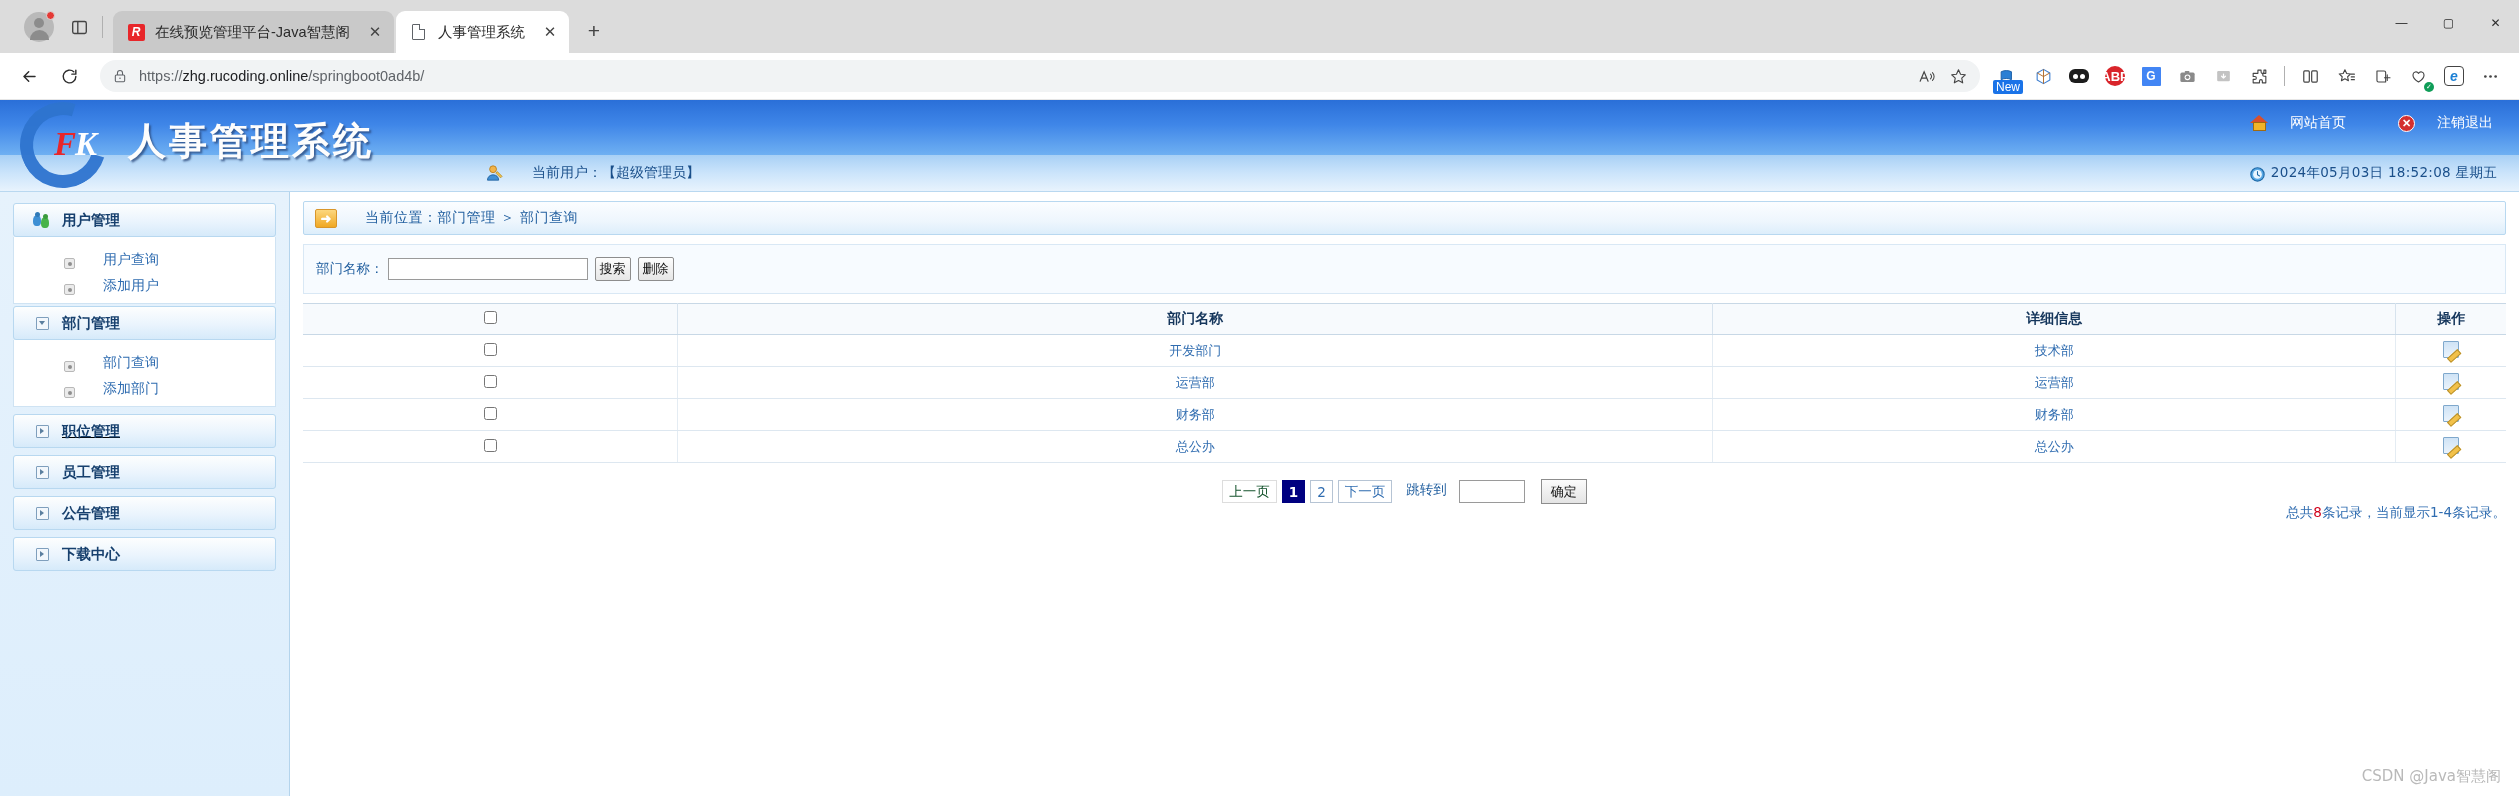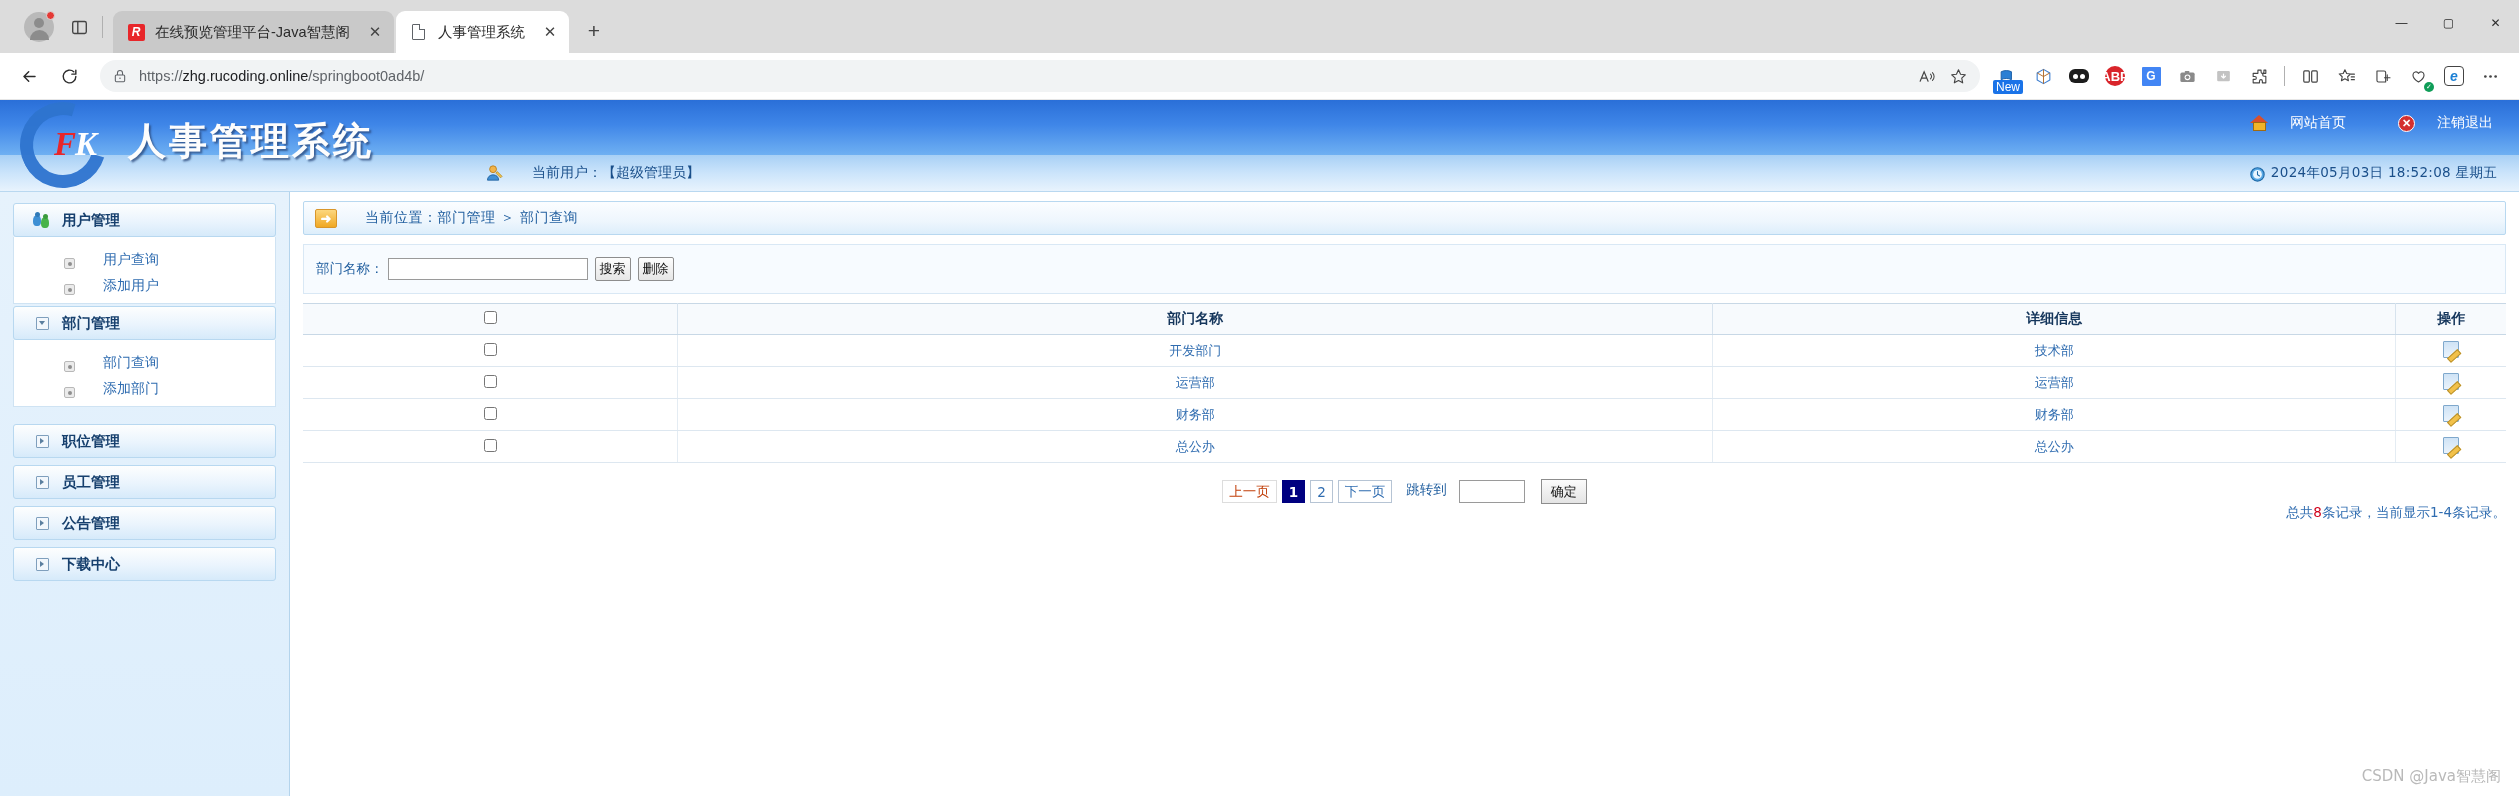--- a/index.html
+++ b/index.html
@@ -351,21 +351,21 @@
     gap: 0;
     font-size: 13.5px; font-family:"DejaVu Sans", sans-serif;
   }
   .pg-btn {
     border: 1px solid #b6c4d4; background:#fff;
     min-width: 22px; height: 23px;
     display:flex;align-items:center;justify-content:center;
     padding: 0 6px; margin-right: 5px;
     color: #2f6cb0; cursor: pointer;
   }
-  .pg-btn.disabled { color: #c2410c; border-color: #ddd; cursor: default; }
+  .pg-btn.disabled { color: #14532d; border-color: #ddd; cursor: default; }
   .pg-btn.active { background: #000080; color: #fff; border-color:#000080; font-weight: bold; }
   .pg-label { color:#1f5d9e; margin: 0 12px 3px 9px; }
   .pg-input { width: 66px; height: 23px; border:1px solid #9a9a9a; margin-right: 16px; }
   .pg-ok {
     height: 25px; padding: 0 9px;
     background: linear-gradient(to bottom,#fbfbfb,#e4e4e4);
     border: 1px solid #8d8d8d; font-size: 13px; color:#111; cursor:pointer;
     font-family:"DejaVu Sans", sans-serif;
   }
   .pg-status {
@@ -625,21 +625,21 @@
               <span class="bullet"></span>
               <span>部门查询</span>
             </div>
             <div class="submenu-item">
               <span class="bullet"></span>
               <span>添加部门</span>
             </div>
           </div>
         </div>
 
-        <div class="menu-group" style="margin-top:17px;">
+        <div class="menu-group" style="margin-top:7px;text-decoration:underline;">
           <div class="menu-head">
             <span class="mh-ico">
                 <span class="sq-ico"></span>
               </span>
             <span>职位管理</span>
           </div>
         </div>
 
         <div class="menu-group" style="margin-top:7px;">
           <div class="menu-head">

